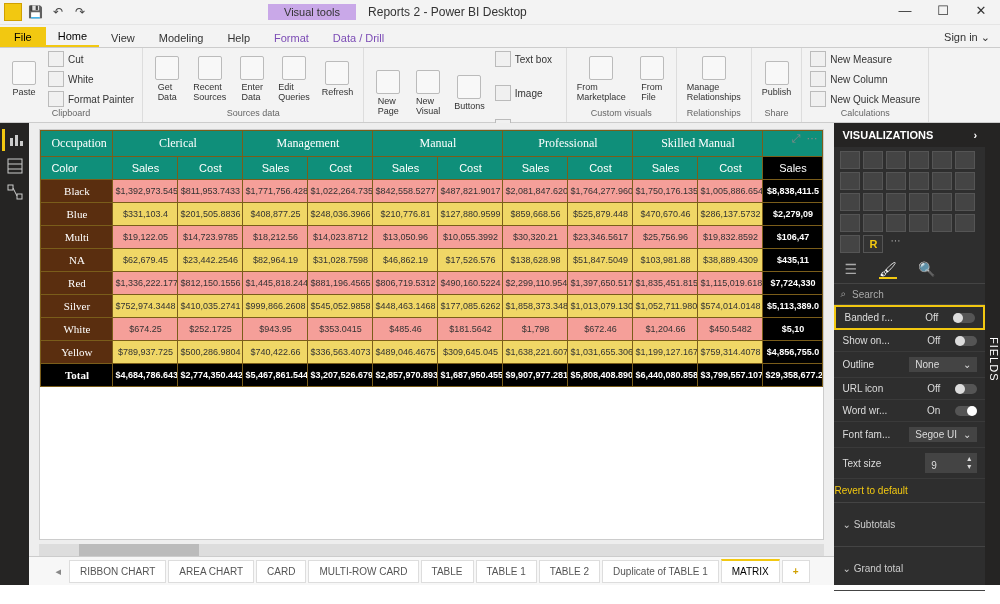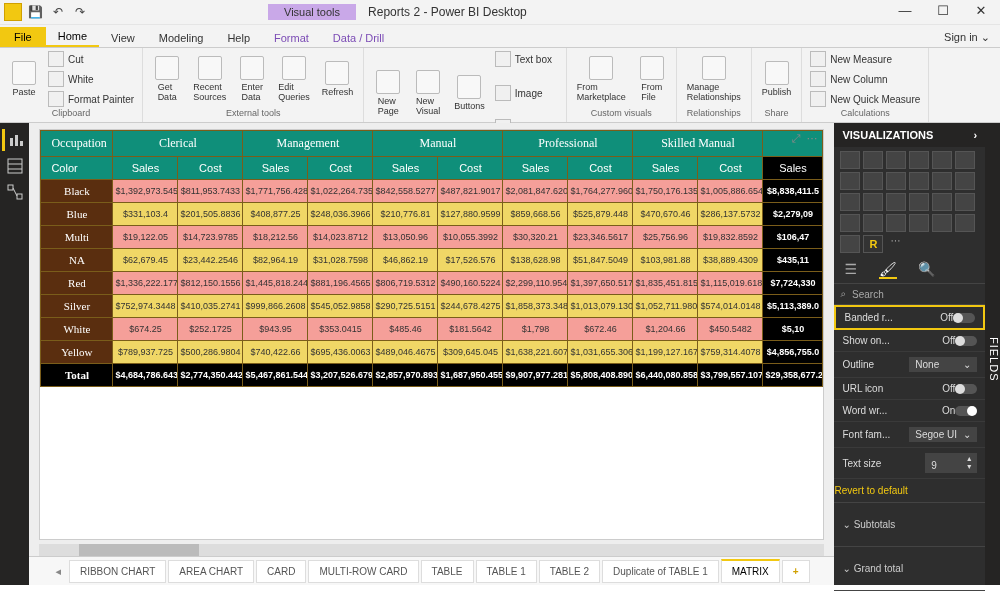--- a/index.html
+++ b/index.html
@@ -50,21 +50,21 @@
 .rightpane{width:164px;background:#2e2e2e;color:#ddd;display:flex;flex-direction:column;font-size:10px}
 .rp-head{background:#252423;padding:6px 8px;font-weight:bold;color:#fff;display:flex;align-items:center;justify-content:space-between;font-size:11px}
 .viz-icons{display:flex;flex-wrap:wrap;padding:4px 6px;gap:3px}
 .viz-icons div{width:18px;height:16px;background:#444;border:1px solid #555}
 .viz-icons .rico{background:#333;color:#F2C811;text-align:center;font-weight:bold;font-size:11px;line-height:16px}
 .tool-icons{display:flex;gap:22px;padding:4px 10px;border-bottom:1px solid #444}
 .tool-icons span{font-size:14px;color:#aaa}
 .search{display:flex;align-items:center;padding:4px 6px;color:#aaa;gap:6px;border-bottom:1px solid #444}
 .prop{display:flex;align-items:center;justify-content:space-between;padding:5px 8px;border-bottom:1px solid #3a3a3a}
 .prop.hi{border:2px solid #F2C811}
-.toggle{display:flex;align-items:center;gap:0}
+.toggle{display:flex;align-items:center;gap:15px}
 .toggle .tr{width:22px;height:10px;border-radius:5px;background:#555;position:relative}
 .toggle .tr .kn{width:10px;height:10px;border-radius:50%;background:#ddd;position:absolute;left:0}
 .toggle.on .tr .kn{left:12px;background:#fff}
 .sel-box{background:#444;padding:2px 6px;display:flex;align-items:flex-end;justify-content:space-between;width:56px}
 .revert{color:#F2C811;padding:6px 0;font-size:10px}
 .section{padding:16px 8px;border-top:1px solid #444;color:#ccc}
 .fields-tab{width:16px;background:#252423;color:#fff;writing-mode:vertical-rl;text-align:center;padding-top:10px;font-size:11px;letter-spacing:1px}
 </style>
 </head>
 <body>
@@ -140,21 +140,21 @@
       <div class="rbtn">
           <div class="ic"></div>
           <span style="white-space:pre">Edit
 Queries</span>
         </div>
       <div class="rbtn">
           <div class="ic"></div>
           <span>Refresh</span>
         </div>
     </div>
-    <div class="lbl">External tools</div>
+    <div class="lbl">Sources data</div>
   </div>
   <div class="group">
     <div class="items">
       <div class="rbtn">
           <div class="ic"></div>
           <span style="white-space:pre">New
 Page</span>
         </div>
       <div class="rbtn">
           <div class="ic"></div>
@@ -375,22 +375,22 @@
               <td class="pink">$1,835,451.8157</td>
               <td class="pink">$1,115,019.6183</td>
               <td class="lastcol">$7,724,330</td>
             </tr>
             <tr>
               <td class="rowhdr">Silver</td>
               <td class="yellow">$752,974.3448</td>
               <td class="yellow">$410,035.2741</td>
               <td class="yellow">$999,866.2608</td>
               <td class="yellow">$545,052.9858</td>
-              <td class="yellow">$290,725.5151</td>
-              <td class="yellow">$244,678.4275</td>
+              <td class="yellow">$448,463.1468</td>
+              <td class="yellow">$177,085.6262</td>
               <td class="yellow">$1,858,373.3488</td>
               <td class="yellow">$1,013,079.1306</td>
               <td class="yellow">$1,052,711.9804</td>
               <td class="yellow">$574,014.0148</td>
               <td class="lastcol">$5,113,389.0</td>
             </tr>
             <tr>
               <td class="rowhdr">White</td>
               <td class="pink">$674.25</td>
               <td class="pink">$252.1725</td>
@@ -402,21 +402,21 @@
               <td class="pink">$672.46</td>
               <td class="pink">$1,204.66</td>
               <td class="pink">$450.5482</td>
               <td class="lastcol">$5,10</td>
             </tr>
             <tr>
               <td class="rowhdr">Yellow</td>
               <td class="yellow">$789,937.725</td>
               <td class="yellow">$500,286.9804</td>
               <td class="yellow">$740,422.66</td>
-              <td class="yellow">$695,436.0063</td>
+              <td class="yellow">$336,563.4073</td>
               <td class="yellow">$489,046.4675</td>
               <td class="yellow">$309,645.045</td>
               <td class="yellow">$1,638,221.6075</td>
               <td class="yellow">$1,031,655.3068</td>
               <td class="yellow">$1,199,127.1675</td>
               <td class="yellow">$759,314.4078</td>
               <td class="lastcol">$4,856,755.0</td>
             </tr>
             <tr class="total">
               <td class="rowhdr">Total</td>

